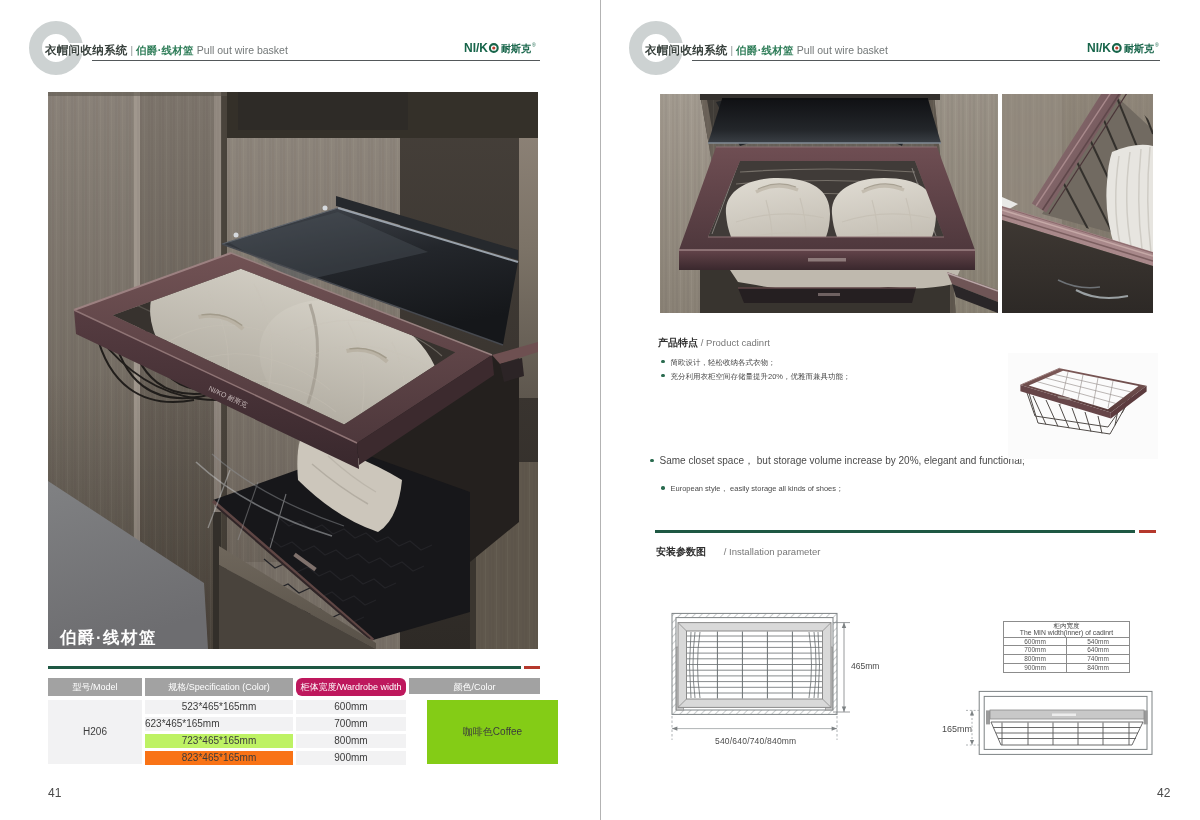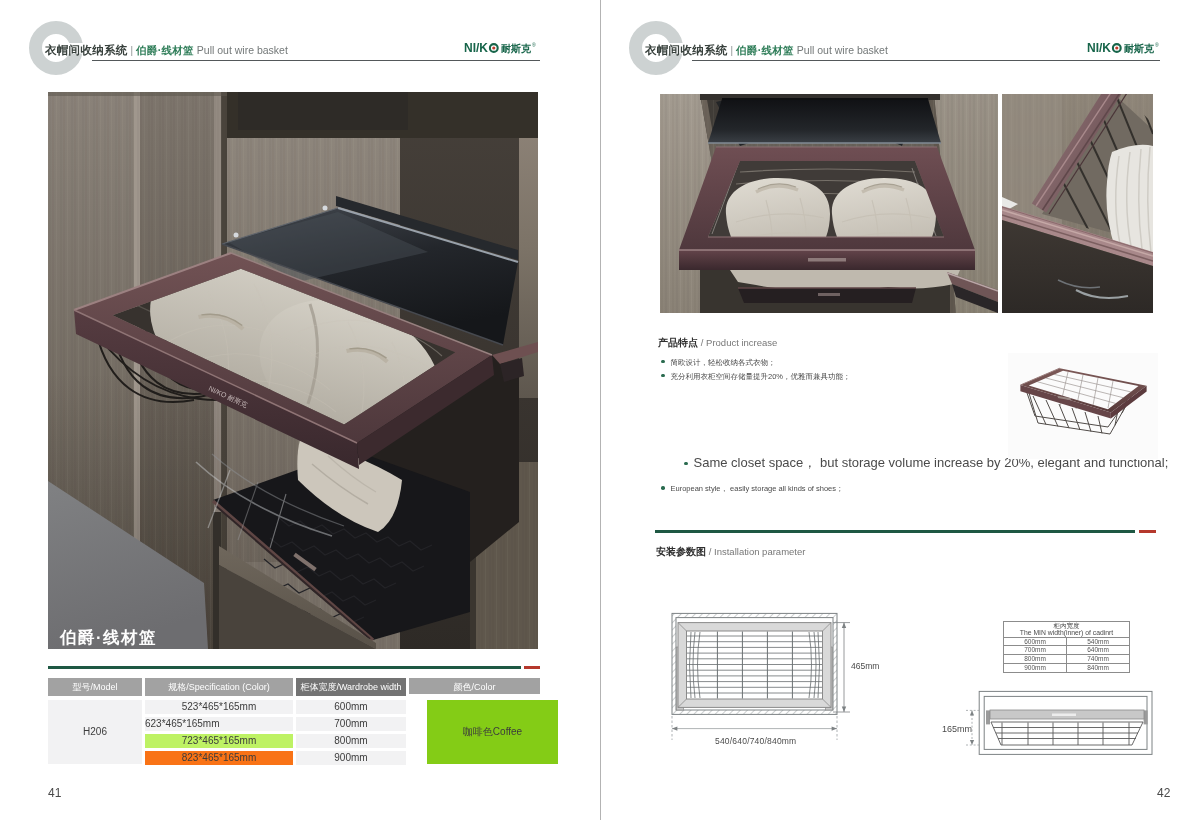--- a/index.html
+++ b/index.html
@@ -249,21 +249,21 @@
 
 <text x="12" y="551" font-family="Liberation Sans,sans-serif" font-size="16.5" font-weight="bold" fill="#fdfdfd" letter-spacing="1.5">伯爵·线材篮</text>
 </svg>
 
 <div class="abs" style="left:48px;top:666px;width:473px;height:2.6px;background:#1e5843;"></div>
 
 <div class="abs" style="left:524px;top:666px;width:16px;height:2.6px;background:#b5382c;"></div>
 
 <div class="abs" style="left:48px;top:678px;width:94px;height:18px;background:#a2a2a2;color:#fff;font-size:9px;line-height:18px;text-align:center;white-space:nowrap;overflow:hidden;">型号/Model</div>
 <div class="abs" style="left:145px;top:678px;width:148px;height:18px;background:#a2a2a2;color:#fff;font-size:9px;line-height:18px;text-align:center;white-space:nowrap;overflow:hidden;">规格/Specification (Color)</div>
-<div class="abs" style="left:296px;top:678px;width:110px;height:18px;background:#737373;color:#fff;font-size:9px;line-height:18px;text-align:center;white-space:nowrap;overflow:hidden;">柜体宽度/Wardrobe width</div>
+<div class="abs" style="left:296px;top:678px;width:110px;height:18px;background:#be185d;color:#fff;font-size:9px;line-height:18px;text-align:center;white-space:nowrap;overflow:hidden;border-radius:6px;">柜体宽度/Wardrobe width</div>
 <div class="abs" style="left:409px;top:678px;width:131px;height:16px;background:#a2a2a2;color:#fff;font-size:9px;line-height:18px;text-align:center;white-space:nowrap;overflow:hidden;">颜色/Color</div>
 
 <div class="abs" style="left:48px;top:700px;width:94px;height:64px;background:#f2f2f3;color:#3c3c3c;font-size:10px;line-height:64px;text-align:center;">H206</div>
 
 <div class="abs" style="left:427px;top:700px;width:131px;height:64px;background:#84cc16;color:#3c3c3c;font-size:10px;line-height:64px;text-align:center;">咖啡色Coffee</div>
 
 <div class="abs" style="left:145px;top:700px;width:148px;height:13.6px;background:#f2f2f3;color:#3c3c3c;font-size:10px;line-height:13.6px;text-align:center;">523*465*165mm</div>
 <div class="abs" style="left:296px;top:700px;width:110px;height:13.6px;background:#f2f2f3;color:#3c3c3c;font-size:10px;line-height:13.6px;text-align:center;">600mm</div>
 <div class="abs" style="left:145px;top:717px;width:148px;height:13.6px;background:#f2f2f3;color:#3c3c3c;font-size:10px;line-height:13.6px;text-align:left;">623*465*165mm</div>
 <div class="abs" style="left:296px;top:717px;width:110px;height:13.6px;background:#f2f2f3;color:#3c3c3c;font-size:10px;line-height:13.6px;text-align:center;">700mm</div>
@@ -455,29 +455,29 @@
 <line x1="0" y1="116" x2="151" y2="162" stroke="#c5a8a6" stroke-width="1.6"></line>
 <line x1="0" y1="121" x2="151" y2="167" stroke="#7c5f60" stroke-width="1.6"></line>
 <line x1="0" y1="113" x2="151" y2="159" stroke="#8a6a6c" stroke-width="1"></line>
 
 <polygon points="0,126 151,172 151,219 0,219" fill="url(#tDark)"></polygon>
 
 <path d="M74,196 Q96,208 126,202" stroke="#9aa0a3" stroke-width="2" fill="none"></path>
 <path d="M56,186 Q76,196 98,193" stroke="#6e7276" stroke-width="1.5" fill="none"></path>
 </svg>
 
-<div class="abs" style="left:658px;top:336px;font-size:10px;color:#2f2f2f;"><b>产品特点</b> <span style="color:#777;font-size:9.5px;">/ Product increase</span></div>
+<div class="abs" style="left:658px;top:336px;font-size:10px;color:#2f2f2f;"><b>产品特点</b> <span style="color:#777;font-size:9.5px;">/ Product cadinrt</span></div>
 
 <div class="abs" style="left:661px;top:357.5px;font-size:7.5px;color:#4a4a4a;"><span style="display:inline-block;width:3.5px;height:3.5px;border-radius:50%;background:#2a6b4f;vertical-align:1.5px;margin-right:6px;"></span>简欧设计，轻松收纳各式衣物；</div>
 
 <div class="abs" style="left:661px;top:371.5px;font-size:7.5px;color:#4a4a4a;"><span style="display:inline-block;width:3.5px;height:3.5px;border-radius:50%;background:#2a6b4f;vertical-align:1.5px;margin-right:6px;"></span>充分利用衣柜空间存储量提升20%，优雅而兼具功能；</div>
 
 <div class="abs" style="left:661px;top:440px;font-size:7.5px;color:#4a4a4a;margin-top:44px;"><span style="display:inline-block;width:3.5px;height:3.5px;border-radius:50%;background:#2a6b4f;vertical-align:1.5px;margin-right:6px;"></span>European style，&nbsp;easily storage all kinds of shoes；</div>
 
-<div class="abs" style="left:684px;top:453.5px;font-size:13px;color:#4a4a4a;"><span style="display:inline-block;width:3.5px;height:3.5px;border-radius:50%;background:#2a6b4f;vertical-align:1.5px;margin-right:6px;"></span>Same closet space，&nbsp;but storage volume increase by 20%, elegant and functional;</div>
+<div class="abs" style="left:650px;top:453.5px;font-size:10px;color:#4a4a4a;"><span style="display:inline-block;width:3.5px;height:3.5px;border-radius:50%;background:#2a6b4f;vertical-align:1.5px;margin-right:6px;"></span>Same closet space，&nbsp;but storage volume increase by 20%, elegant and functional;</div>
 
 <svg class="abs" style="left:1008px;top:353px;" width="150" height="106" viewBox="0 0 150 106">
 <defs>
 <linearGradient id="pbFrame" x1="0" y1="0" x2="0" y2="1">
         <stop offset="0" stop-color="#7d5a58"></stop>
         <stop offset="1" stop-color="#583b3b"></stop>
       </linearGradient>
 </defs>
 <rect x="0" y="0" width="150" height="106" fill="#fbfbfb"></rect>
 
@@ -512,21 +512,21 @@
 <polygon points="102.9,59.4 138.6,32.8 138.6,38.6 102.9,65.6" fill="#5c3b3e"></polygon>
 <polygon points="12.4,32 102.9,59.4 102.9,65.6 12.4,38.2" fill="#664548"></polygon>
 <line x1="12.4" y1="32" x2="51.7" y2="15.2" stroke="#9a7d7c" stroke-width="1"></line>
 <rect x="50" y="44" width="13" height="2" fill="#9a8a86" transform="rotate(10 56 45)"></rect>
 </svg>
 
 <div class="abs" style="left:655px;top:530px;width:480px;height:2.8px;background:#1e5843;"></div>
 
 <div class="abs" style="left:1139px;top:530px;width:17px;height:2.8px;background:#b5382c;"></div>
 
-<div class="abs" style="left:656px;top:545px;font-size:10px;color:#2f2f2f;"><b>安装参数图</b> <span style="color:#777;font-size:9.5px;">/ Installation parameter</span></div>
+<div class="abs" style="left:656px;top:545px;font-size:10px;color:#2f2f2f;"><b>安装参数图</b> <span style="color:#777;font-size:9.5px;margin-left:15px;">/ Installation parameter</span></div>
 
 <svg class="abs" style="left:660px;top:606px;" width="230" height="150" viewBox="0 0 230 150">
 <defs>
 <pattern id="hatch" width="5" height="5" patternUnits="userSpaceOnUse" patternTransform="rotate(45)">
 <line x1="0" y1="0" x2="0" y2="5" stroke="#9aa0a2" stroke-width="1"></line>
 </pattern>
 <clipPath id="clipInner">
         <rect x="27" y="25.5" width="135" height="67"></rect>
       </clipPath>
 </defs>

